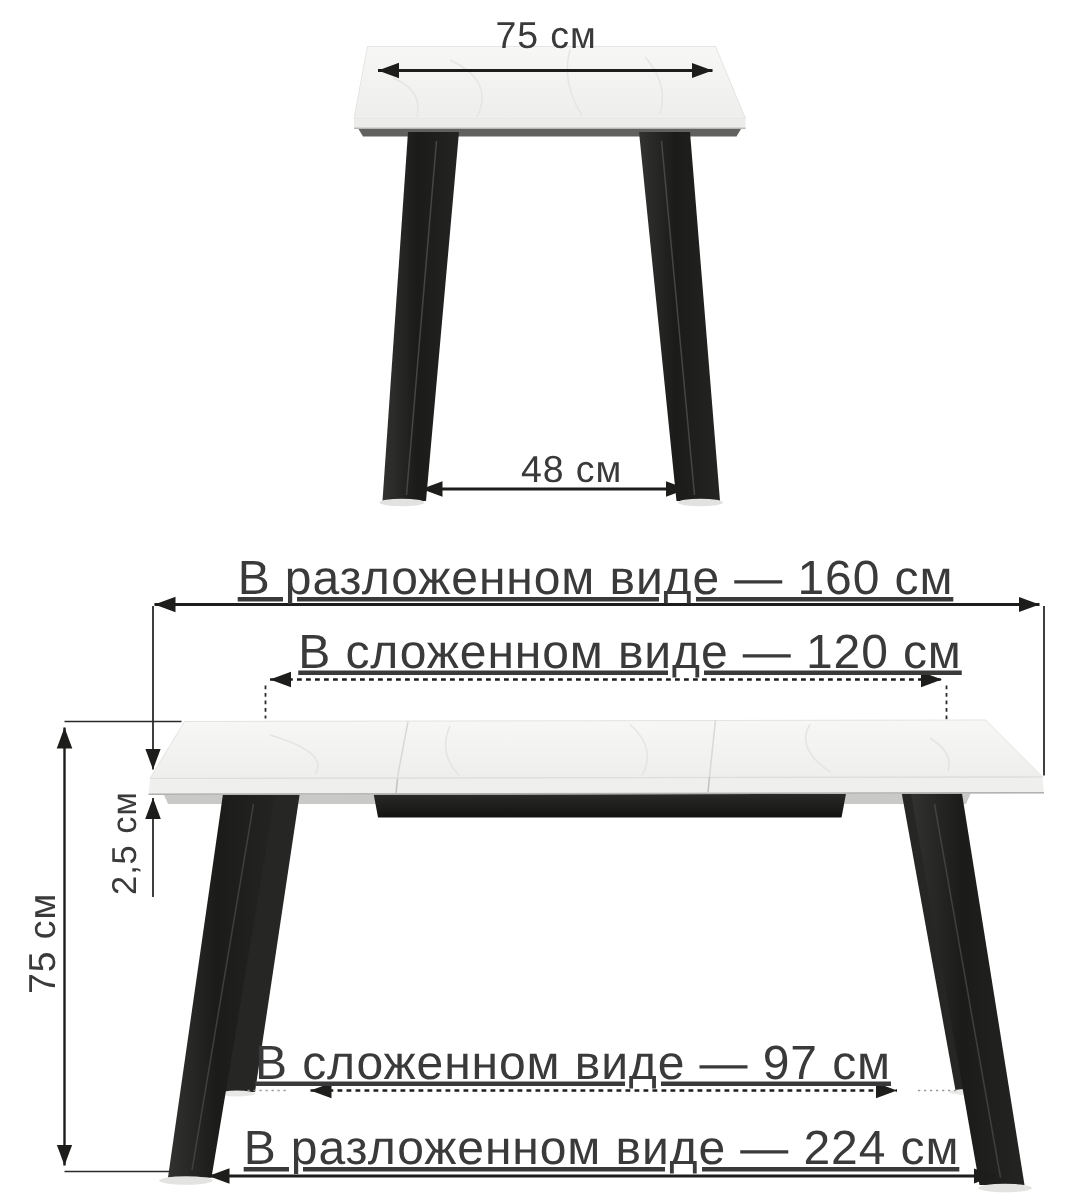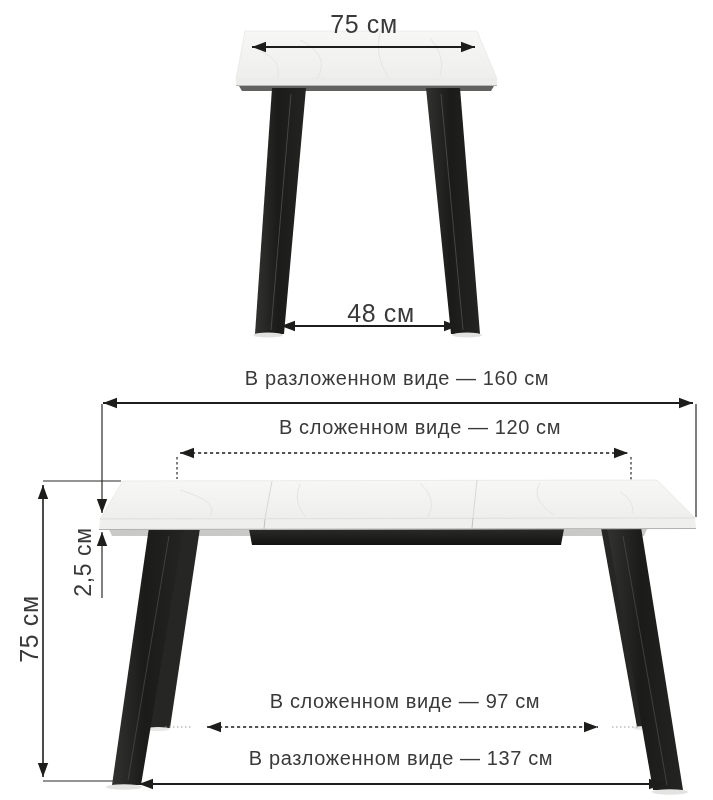--- a/index.html
+++ b/index.html
@@ -13,21 +13,21 @@
   .linework{position:absolute;left:0;top:0;}
   .label{
     position:absolute;
     color:#3a3a3a;
     white-space:nowrap;
     letter-spacing:0.6px;
     transform:translateX(-50%);
     line-height:1.15;
   }
   .label.big{font-size:25px;}
-  .label.dim{font-size:20px;}
+  .label.dim{font-size:32px;text-decoration:underline;}
   .label.rot{
     transform:translate(-50%,-50%) rotate(-90deg);
     transform-origin:center center;
   }
   .label.rot.t23{font-size:23px;}
   .label.rot.t25{font-size:25px;}
 </style>
 </head>
 <body>
 
@@ -134,16 +134,16 @@
 
   <div class="label big" style="left:364px;top:10px;">75 см</div>
   <div class="label big" style="left:381px;top:299px;">48 см</div>
 
   <div class="label dim" style="left:397px;top:367px;">В разложенном виде — 160 см</div>
   <div class="label dim" style="left:420px;top:416px;">В сложенном виде — 120 см</div>
 
   <div class="label rot t23" style="left:83px;top:562px;">2,5 см</div>
   <div class="label rot t25" style="left:29px;top:629px;">75 см</div>
 
-  <div class="label dim" style="left:405px;top:690px;text-align:center;">В сложенном виде — 97 см</div>
-  <div class="label dim" style="left:401px;top:747px;">В разложенном виде — 137 см</div>
+  <div class="label dim" style="left:382px;top:690px;text-align:center;">В сложенном виде — 97 см</div>
+  <div class="label dim" style="left:401px;top:747px;">В разложенном виде — 224 см</div>
 
 </div>
 
 </body></html>

